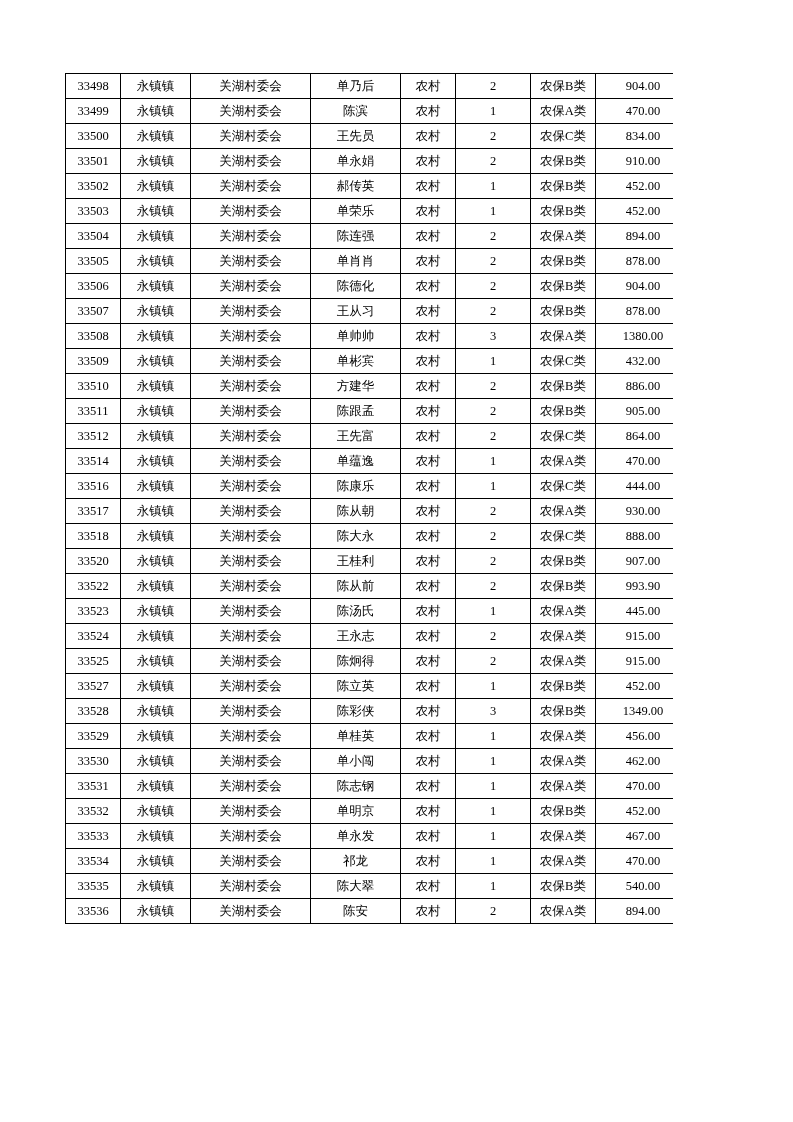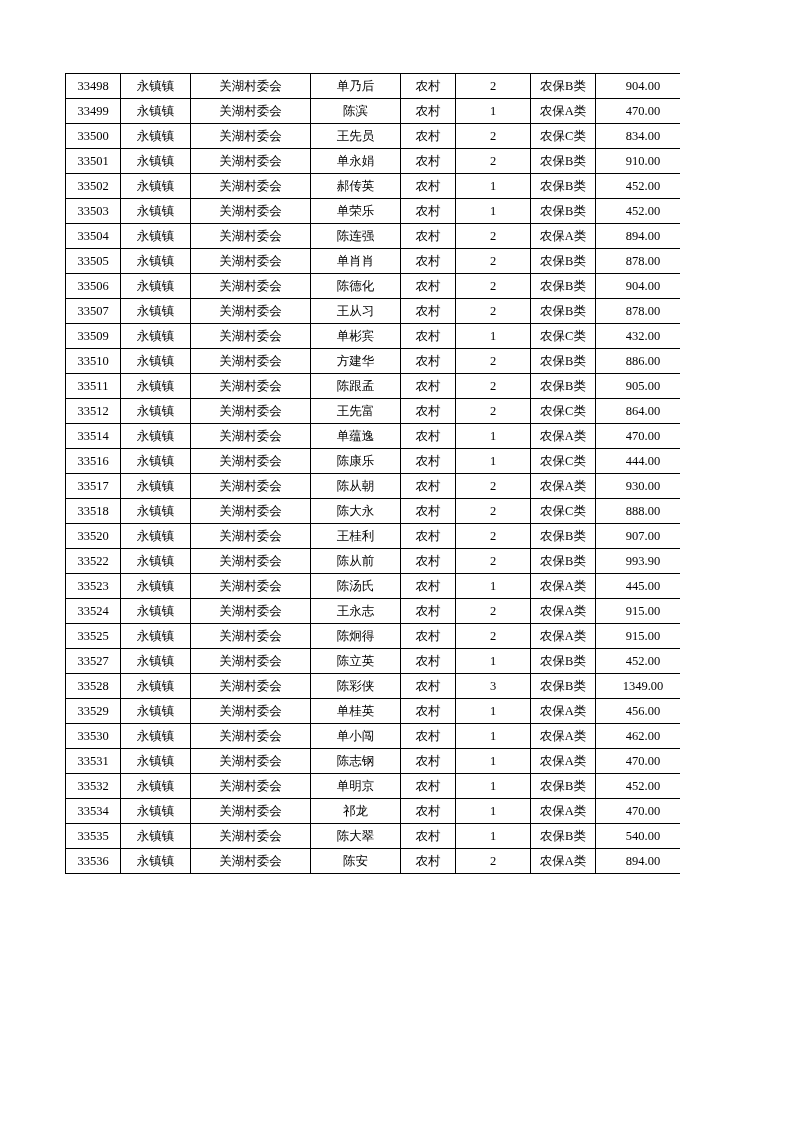--- a/index.html
+++ b/index.html
@@ -7,21 +7,20 @@
     padding: 0;
     background: #ffffff;
     font-family: "Liberation Serif", "DejaVu Serif", serif;
   }
   .page {
     position: relative;
     width: 673px;
     height: 1122px;
     background: #ffffff;
     overflow: hidden;
-    padding-left: 7px;
   }
   table.data-table {
     position: absolute;
     top: 73px;
     left: 65px;
     border-collapse: collapse;
     table-layout: fixed;
     width: 625px;
   }
   table.data-table td {
@@ -154,20 +153,30 @@
           <td>33507</td>
           <td>永镇镇</td>
           <td>关湖村委会</td>
           <td>王从习</td>
           <td>农村</td>
           <td>2</td>
           <td>农保B类</td>
           <td>878.00</td>
         </tr>
         <tr>
+          <td>33508</td>
+          <td>永镇镇</td>
+          <td>关湖村委会</td>
+          <td>单帅帅</td>
+          <td>农村</td>
+          <td>3</td>
+          <td>农保A类</td>
+          <td>1380.00</td>
+        </tr>
+        <tr>
           <td>33509</td>
           <td>永镇镇</td>
           <td>关湖村委会</td>
           <td>单彬宾</td>
           <td>农村</td>
           <td>1</td>
           <td>农保C类</td>
           <td>432.00</td>
         </tr>
         <tr>
@@ -342,20 +351,30 @@
         </tr>
         <tr>
           <td>33532</td>
           <td>永镇镇</td>
           <td>关湖村委会</td>
           <td>单明京</td>
           <td>农村</td>
           <td>1</td>
           <td>农保B类</td>
           <td>452.00</td>
+        </tr>
+        <tr>
+          <td>33533</td>
+          <td>永镇镇</td>
+          <td>关湖村委会</td>
+          <td>单永发</td>
+          <td>农村</td>
+          <td>1</td>
+          <td>农保A类</td>
+          <td>467.00</td>
         </tr>
         <tr>
           <td>33534</td>
           <td>永镇镇</td>
           <td>关湖村委会</td>
           <td>祁龙</td>
           <td>农村</td>
           <td>1</td>
           <td>农保A类</td>
           <td>470.00</td>

